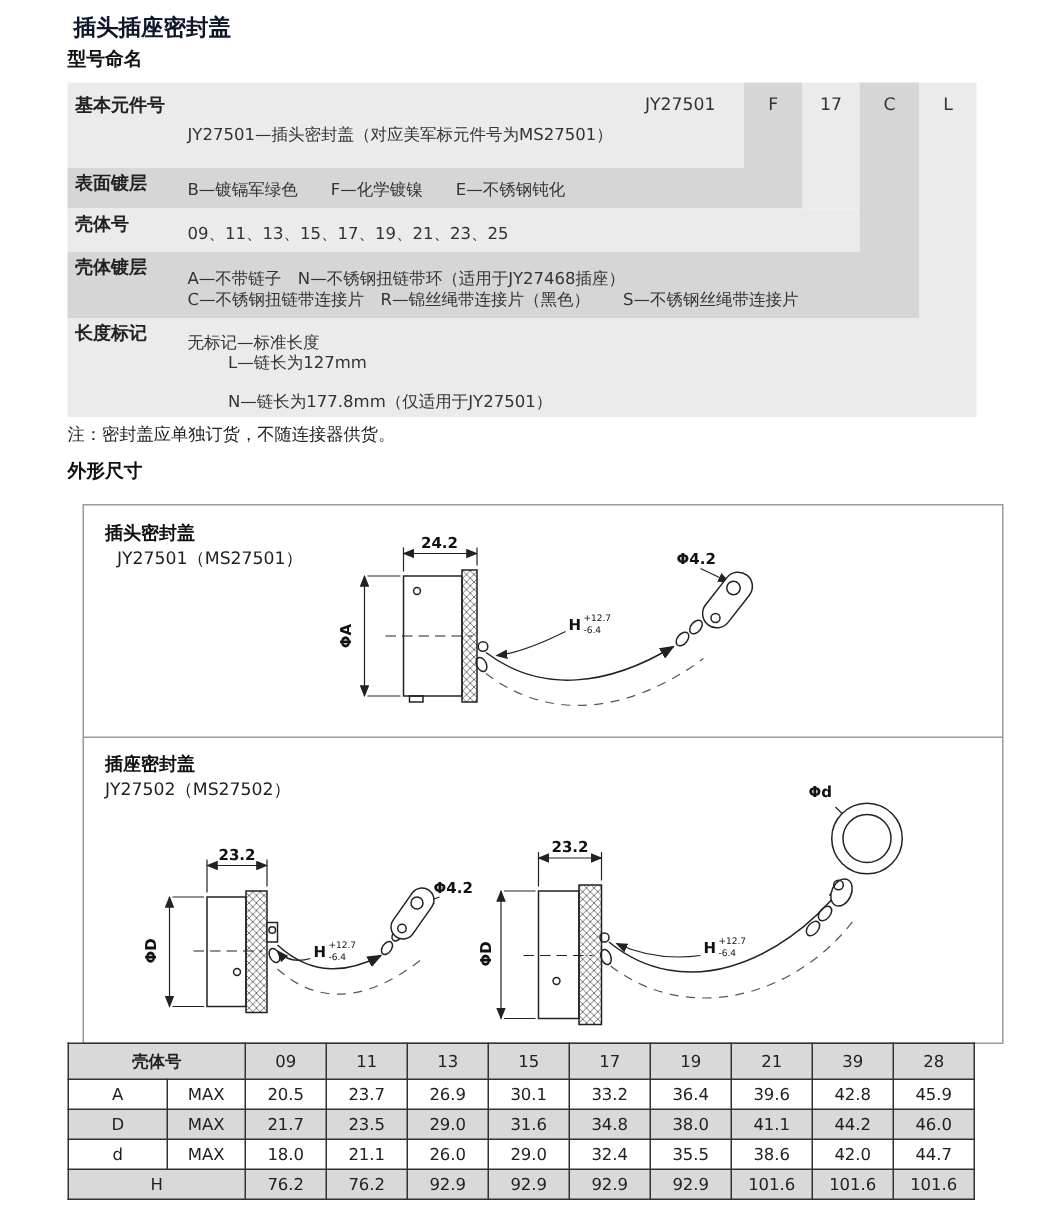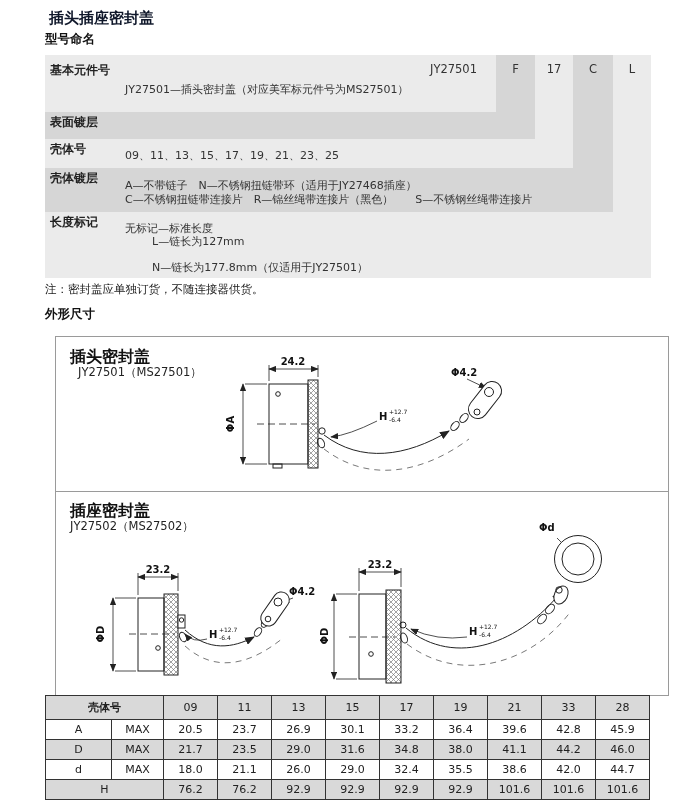--- a/index.html
+++ b/index.html
@@ -11,21 +11,21 @@
   .band{position:absolute;}
   .b-light{background:#ebebeb;}
   .b-dark{background:#d6d6d6;}
   .lab{position:absolute;font-size:12px;font-weight:bold;color:#222;}
   .txt{position:absolute;font-size:11px;color:#333;white-space:pre;}
   .code{position:absolute;font-size:11.5px;color:#333;}
   .code.c{text-align:center;}
   .note{position:absolute;left:45px;top:282px;font-size:11.5px;color:#222;}
   .drawbox{position:absolute;left:55px;top:336px;width:612px;height:358px;border:1px solid #9a9a9a;}
   .divider{position:absolute;left:0;top:154px;width:612px;height:1px;background:#9a9a9a;}
-  .ptitle{position:absolute;font-size:16px;font-weight:bold;color:#111;}
+  .ptitle{position:absolute;font-size:12px;font-weight:bold;color:#111;}
   .pmodel{position:absolute;font-size:11.5px;color:#222;}
   svg{position:absolute;overflow:visible;}
   .dt{font-family:"DejaVu Sans","Liberation Sans",sans-serif;font-size:10px;font-weight:bold;fill:#111;}
   .tt{font-family:"DejaVu Sans","Liberation Sans",sans-serif;font-size:6px;fill:#111;}
   table.spec{position:absolute;left:45px;top:695px;border-collapse:collapse;table-layout:fixed;
              font-size:11px;color:#222;}
   table.spec td{border:1px solid #333;text-align:center;vertical-align:middle;padding:0;height:19px;overflow:hidden;}
   table.spec tr.hdr td{height:23px;}
   td.shade{background:#d9d9d9;}
   td.bold{font-weight:bold;}
@@ -51,20 +51,21 @@
   <span class="code" style="left:385px;top:7px">JY27501</span>
   <span class="code c" style="left:451px;top:7px;width:39px">F</span>
   <span class="code c" style="left:490px;top:7px;width:38px">17</span>
   <span class="code c" style="left:528px;top:7px;width:40px">C</span>
   <span class="code c" style="left:568px;top:7px;width:38px">L</span>
 
   <span class="lab" style="left:5px;top:7px">基本元件号</span>
   <span class="txt" style="left:80px;top:27px">JY27501—插头密封盖（对应美军标元件号为MS27501）</span>
 
   <span class="lab" style="left:5px;top:59px">表面镀层</span>
+  <span class="txt" style="left:80px;top:64px">B—镀镉军绿色　　F—化学镀镍　　E—不锈钢钝化</span>
 
   <span class="lab" style="left:5px;top:86px">壳体号</span>
   <span class="txt" style="left:80px;top:93px">09、11、13、15、17、19、21、23、25</span>
 
   <span class="lab" style="left:5px;top:115px">壳体镀层</span>
   <span class="txt" style="left:80px;top:123px">A—不带链子　N—不锈钢扭链带环（适用于JY27468插座）</span>
   <span class="txt" style="left:80px;top:137px">C—不锈钢扭链带连接片　R—锦丝绳带连接片（黑色）　　S—不锈钢丝绳带连接片</span>
 
   <span class="lab" style="left:5px;top:159px">长度标记</span>
   <span class="txt" style="left:80px;top:166px">无标记—标准长度</span>
@@ -237,21 +238,21 @@
   <tbody>
       <tr class="hdr">
     <td colspan="2" class="shade bold">壳体号</td>
     <td class="shade">09</td>
     <td class="shade">11</td>
     <td class="shade">13</td>
     <td class="shade">15</td>
     <td class="shade">17</td>
     <td class="shade">19</td>
     <td class="shade">21</td>
-    <td class="shade">33</td>
+    <td class="shade">39</td>
     <td class="shade">28</td>
   </tr>
   <tr>
     <td>A</td>
     <td>MAX</td>
     <td>20.5</td>
     <td>23.7</td>
     <td>26.9</td>
     <td>30.1</td>
     <td>33.2</td>

